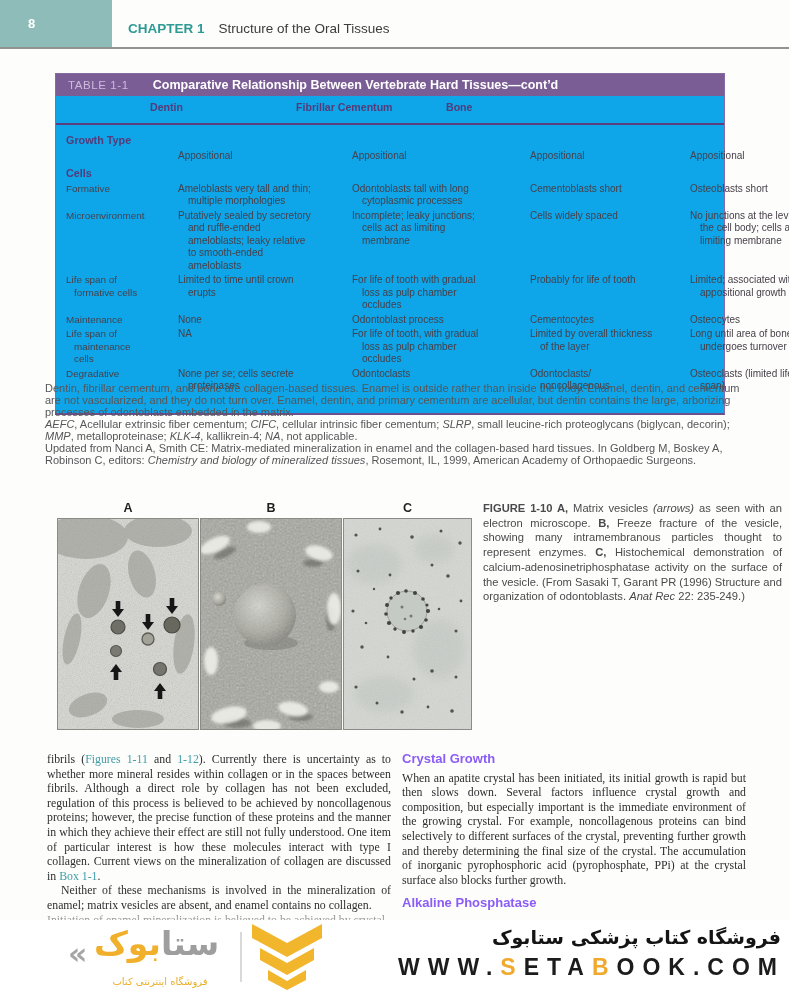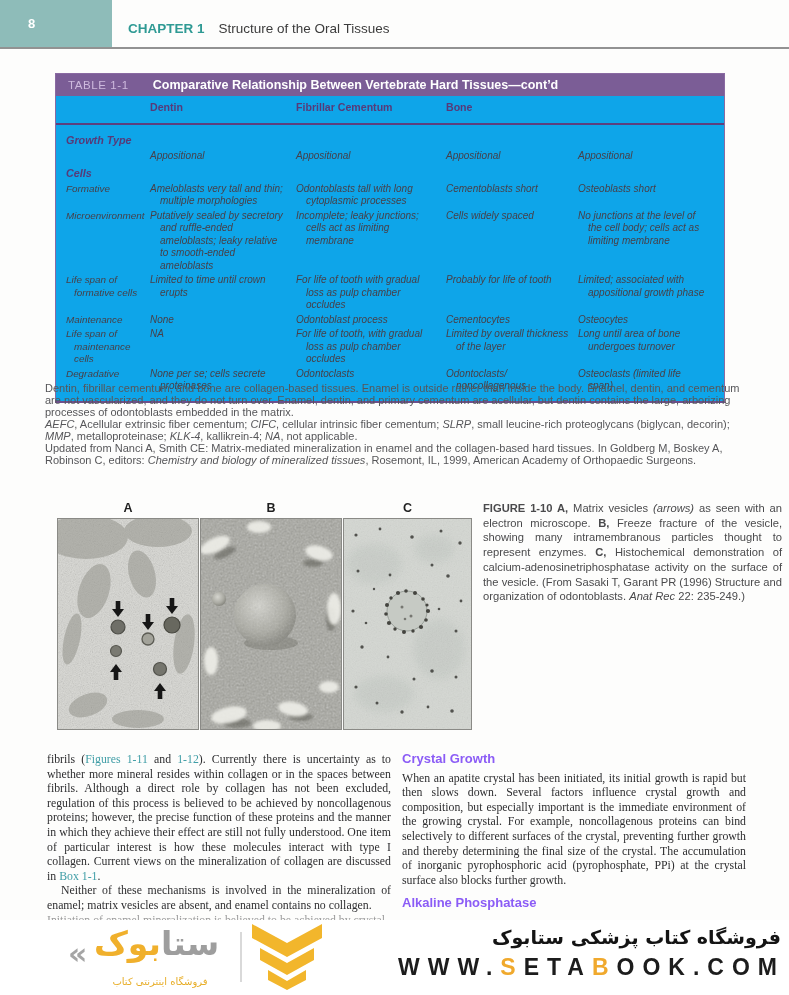--- a/index.html
+++ b/index.html
@@ -13,23 +13,23 @@
   .chapter-title{color:#3c3c3c;}
   .header-rule{position:absolute;left:0;top:47px;width:789px;height:2px;background:#929292;}
   
   .tbl{position:absolute;left:55px;top:73px;width:668px;border:1px solid #8a6aa2;border-bottom:2.5px solid #6d4f8c;background:#0ea5e9;}
   .tbl-titlebar{height:22px;background:#7b5d96;display:flex;align-items:center;}
   .tbl-label{color:#cdb9dd;font-size:11.5px;letter-spacing:.6px;margin-left:12px;}
   .tbl-title{color:#ffffff;font-weight:bold;font-size:12.5px;margin-left:24px;}
   .tgrid{display:grid;grid-template-columns:84px 146px 150px 132px 136px;padding-left:10px;padding-right:9px;}
   .thead{height:22px;padding-top:5px;border-bottom:2px solid #5d3f7e;}
   .thead .th{color:#573a78;font-weight:bold;font-size:10.6px;}
-  .tbody{padding:4px 0 6px 0;font-size:10px;line-height:12.5px;color:#474049;font-style:italic;}
+  .tbody{padding:4px 0 18px 0;font-size:10px;line-height:12.5px;color:#474049;}
   .tsection{font-weight:bold;color:#573a78;font-size:10.8px;padding-left:10px;margin:5px 0 3px 0;}
-  .trow{margin-bottom:2px;}
+  .trow{margin-bottom:2px;gap:28px;}
   .tlabel{font-size:9.9px;padding-left:8px;text-indent:-8px;padding-right:4px;}
   .tcell{padding-left:10px;text-indent:-10px;padding-right:9px;}
   
   .footnotes{position:absolute;left:45px;top:382px;width:698px;font-size:11px;line-height:12px;color:#565659;}
   
   .panel-label{position:absolute;top:501px;text-align:center;font-weight:bold;font-size:12.5px;color:#1f1f1f;}
   .panel{position:absolute;top:518px;height:210px;border:1px solid #8a8a86;background:#cfcfca;}
   .panel svg{display:block;}
   .fig-caption{position:absolute;left:483px;top:501px;width:299px;font-size:11.2px;line-height:14.7px;
                color:#4a4a4c;text-align:justify;}

